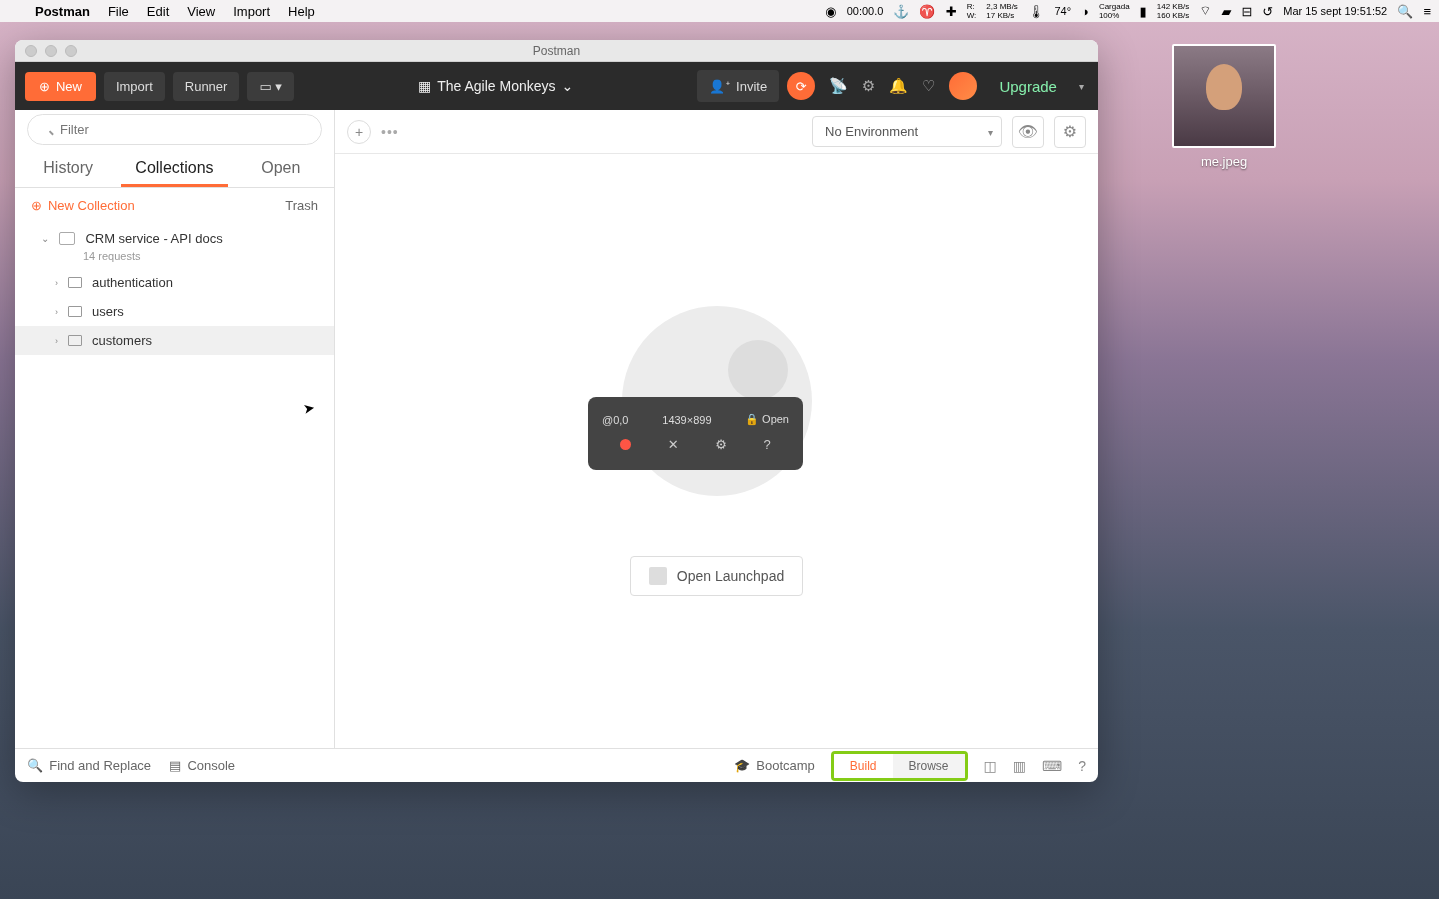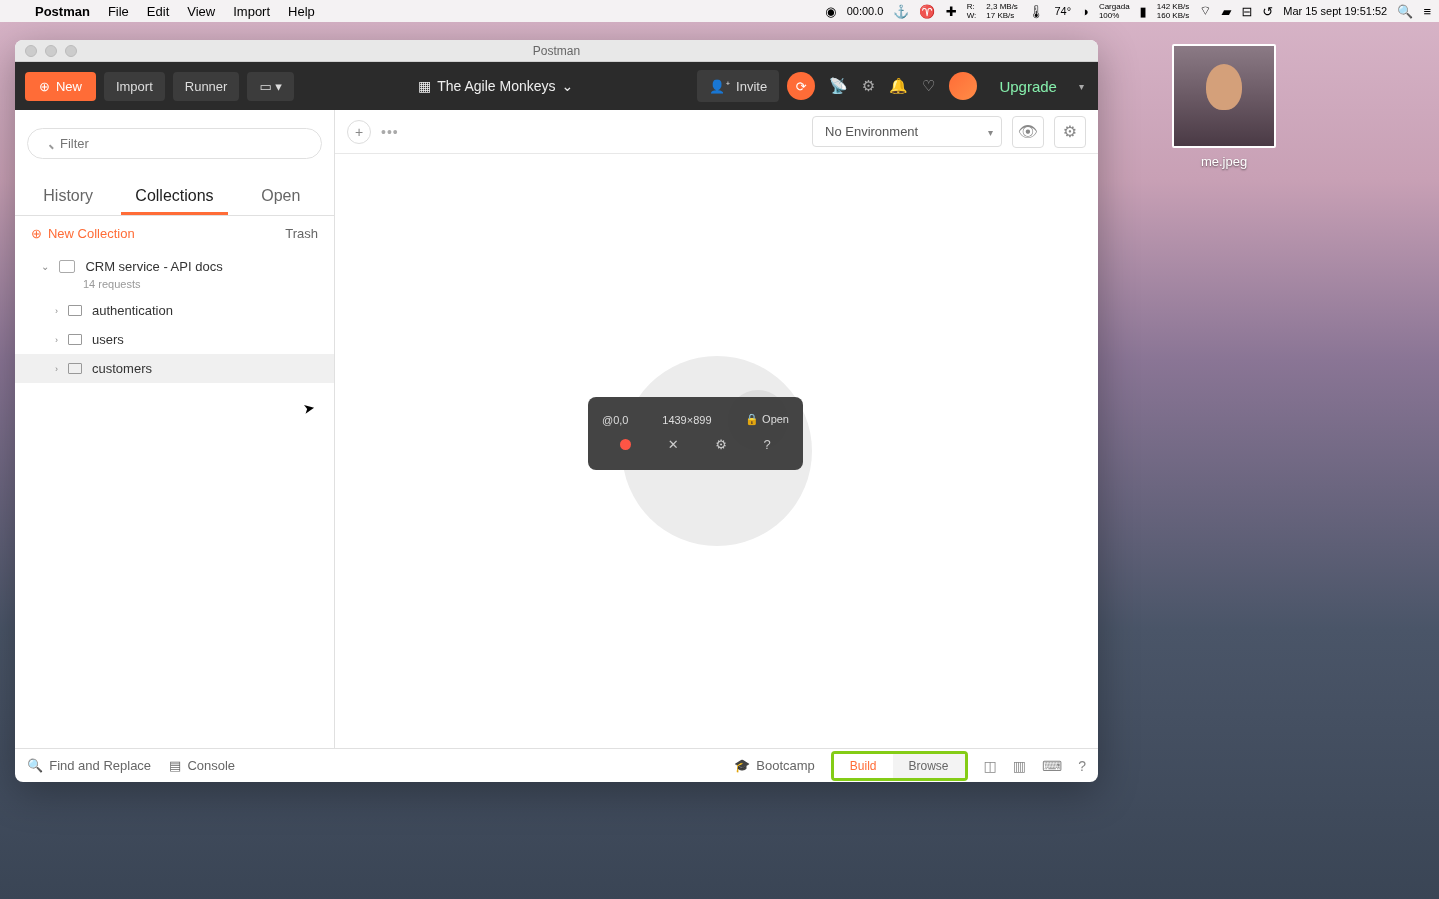--- a/index.html
+++ b/index.html
@@ -37,21 +37,21 @@
 .toolbar .right { display: flex; align-items: center; gap: 14px; }
 .icon-circle { width: 28px; height: 28px; border-radius: 50%; background: #ff6c37; display: flex; align-items: center; justify-content: center; color: #fff; font-size: 13px; }
 .toolbar-icon { color: #aaa; font-size: 15px; cursor: pointer; }
 .avatar { width: 28px; height: 28px; border-radius: 50%; background: linear-gradient(135deg,#ff6c37,#ff8c47); }
 .upgrade { color: #86efac; font-size: 15px; padding: 0 8px; text-align: center; }
 .chev { color: #aaa; font-size: 10px; padding-right: 4px; }
 
 
 .app-body { flex: 1; display: flex; overflow: hidden; }
 .sidebar { width: 320px; border-right: 1px solid #e0e0e0; display: flex; flex-direction: column; background: #fff; }
-.filter-row { padding: 18px 12px; }
+.filter-row { padding: 4px 12px; }
 .filter-input { width: 100%; border: 1px solid #e0e0e0; border-radius: 16px; padding: 7px 12px 7px 32px; font-size: 13px; background: #fff; position: relative; }
 .filter-wrap { position: relative; }
 .filter-wrap::before { content: ''; position: absolute; left: 12px; top: 50%; transform: translateY(-50%); width: 12px; height: 12px; border: 1.5px solid #999; border-radius: 50%; }
 .filter-wrap::after { content: ''; position: absolute; left: 22px; top: 58%; width: 5px; height: 1.5px; background: #999; transform: rotate(45deg); }
 
 .tabs { display: flex; border-bottom: 1px solid #e0e0e0; }
 .tabs span { flex: 1; text-align: center; padding: 10px 0; font-size: 16px; color: #666; cursor: pointer; }
 .tabs span.active { color: #212121; font-weight: 500; box-shadow: inset 0 -3px 0 #ff6c37; }
 
 .collection-actions { display: flex; justify-content: space-between; padding: 10px 16px; font-size: 13px; }
@@ -249,20 +249,24 @@
         <span class="dots">•••</span>
         <div class="env-select">
           <span>No Environment</span>
         </div>
         <span class="top-ico">👁</span>
         <span class="top-ico">⚙</span>
       </div>
 
       <div class="main-center">
         <div class="big-logo"></div>
+        <button class="open-launch">
+          <span class="launch-ico"></span>
+          <span>Open Launchpad</span>
+        </button>
       </div>
     </div>
   </div>
 
   <div class="footer">
     <span class="f-item">
       <span>🔍</span>
       <span>Find and Replace</span>
     </span>
     <span class="f-item">

